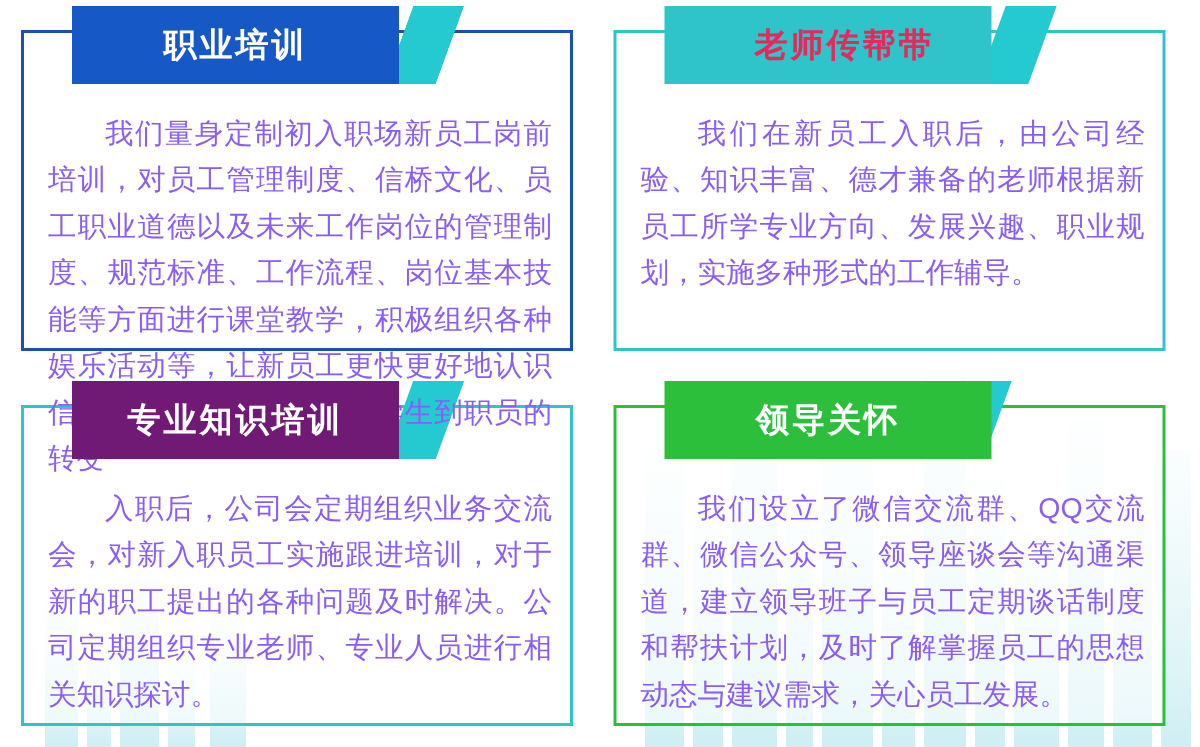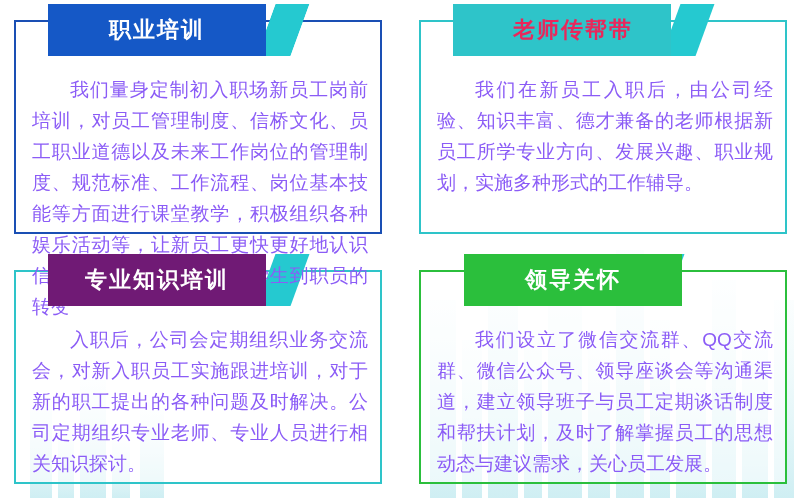--- a/index.html
+++ b/index.html
@@ -23,21 +23,20 @@
     z-index: 0;
     pointer-events: none;
   }
 
   .grid {
     position: relative;
     z-index: 2;
     display: grid;
     grid-template-columns: 395px 395px;
     grid-template-rows: 250px 248px;
-    column-gap: 10px;
     width: 800px;
     height: 498px;
     box-sizing: border-box;
     padding: 4px 0 0 14px;
   }
 
   .card {
     position: relative;
     box-sizing: border-box;
     width: 370px;
@@ -122,21 +121,21 @@
   .c3 .card-frame { border-color: #2ec4c9; }
   .c3 .card-tab { background: #701a75; color: #ffffff; }
   .c3 .tab-wedge {
     left: 252px;
     background: #25c9d0;
     transform: skewX(-20deg);
   }
 
   
   .c4 .card-frame { border-color: #2bbf3c; }
-  .c4 .card-tab { background: #2bbf3c; margin-left: 11px; }
+  .c4 .card-tab { background: #2bbf3c; }
   .c4 .tab-wedge {
     left: 222px;
     background: #25c9d0;
     transform: skewX(-20deg);
   }
 
   .card-tab-label { white-space: nowrap; }
 </style>
 </head>
 <body>

